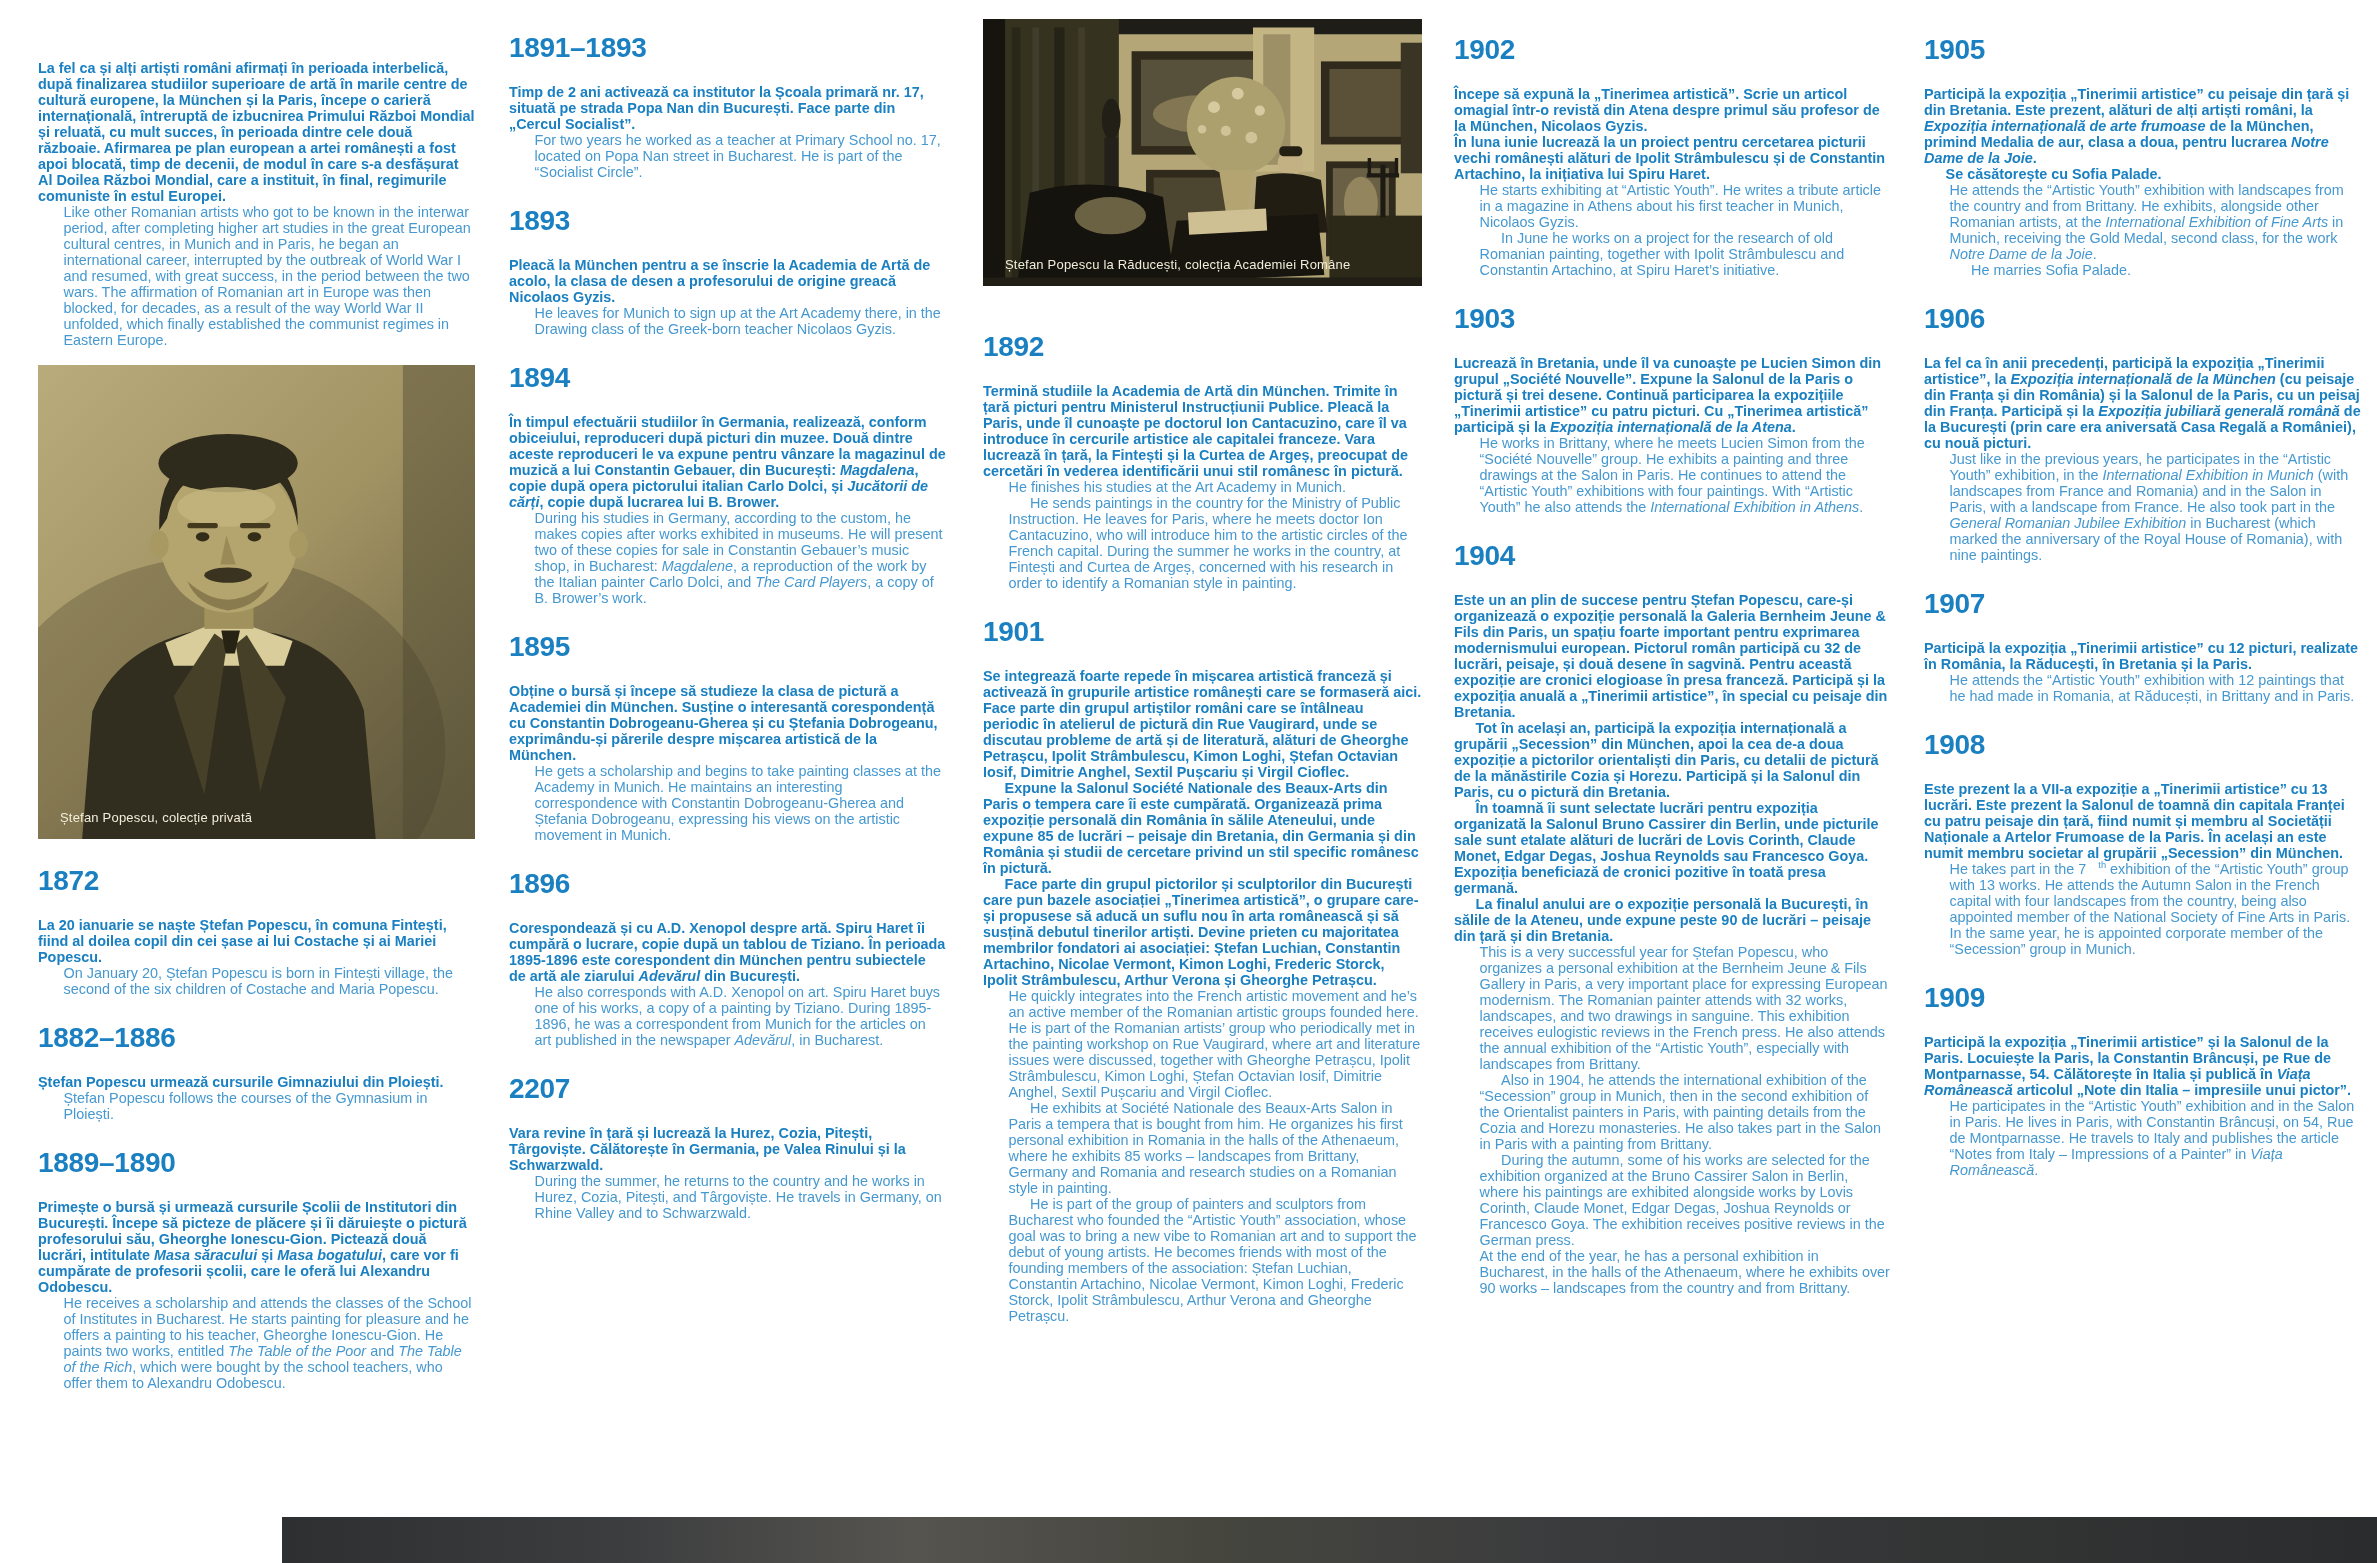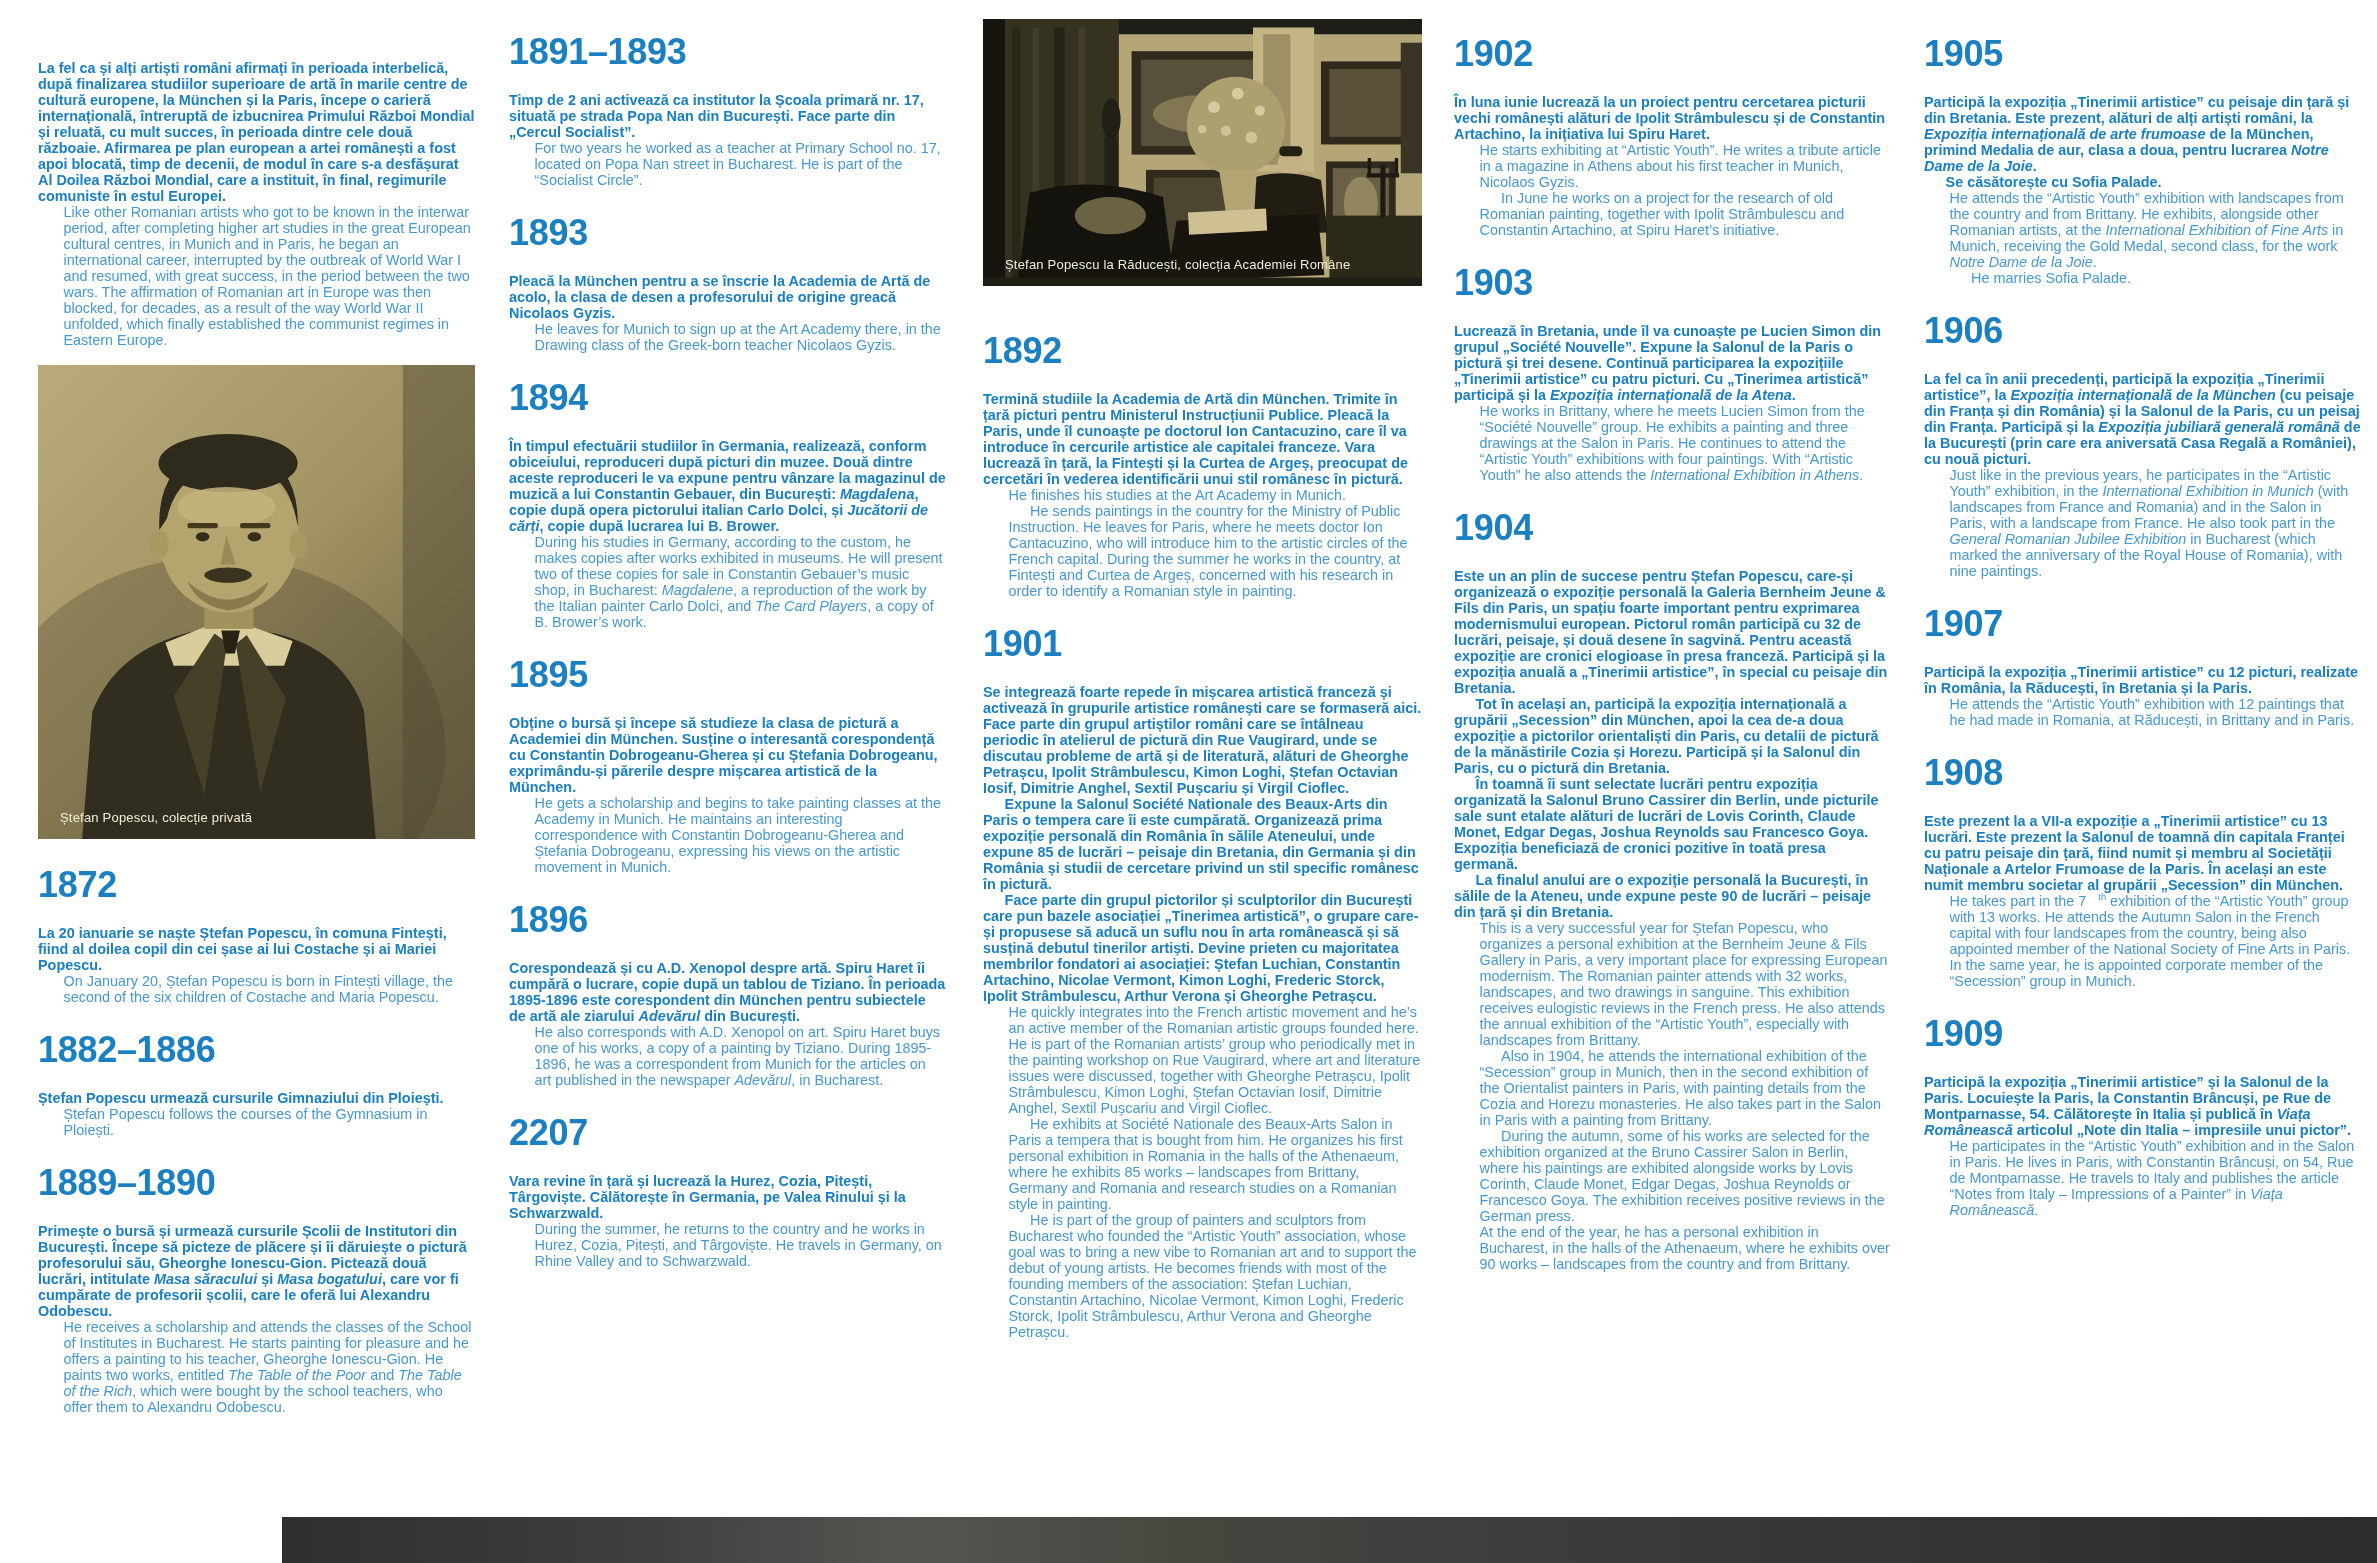--- a/index.html
+++ b/index.html
@@ -13,21 +13,21 @@
     font-family:"Liberation Sans",sans-serif;
   }
   .page{position:absolute;inset:0;}
   .col{position:absolute;top:0;width:437px;}
   #col1{left:38px;padding-top:60px;}
   #col2{left:509px;padding-top:34px;}
   #col3{left:983px;padding-top:18.7px;width:439px;}
   #col4{left:1454px;padding-top:36px;}
   #col5{left:1924px;padding-top:36px;}
   h2.year{
-    font-size:36px;font-weight:700;color:var(--blue-bold);
+    font-size:28px;font-weight:700;color:var(--blue-bold);
     margin:0 0 22px 0;letter-spacing:-0.3px;line-height:1;
   }
   .entry{margin-bottom:27px;}
   .entry.intro{margin-bottom:17px;}
   .ro p,.en p{margin:0;font-size:14.4px;line-height:16px;}
   .ro p{font-weight:700;color:var(--blue-bold);}
   .en{margin-left:25.5px;}
   .en p{font-weight:400;color:var(--blue-reg);}
   .ro i,.en i{font-style:italic;}
   sup{font-size:9.3px;line-height:0;margin-left:12px;}
@@ -247,20 +247,21 @@
           <p>He quickly integrates into the French artistic movement and he’s an active member of the Romanian artistic groups founded here. He is part of the Romanian artists’ group who periodically met in the painting workshop on Rue Vaugirard, where art and literature issues were discussed, together with Gheorghe Petrașcu, Ipolit Strâmbulescu, Kimon Loghi, Ștefan Octavian Iosif, Dimitrie Anghel, Sextil Pușcariu and Virgil Cioflec.</p>
           <p>  He exhibits at Société Nationale des Beaux-Arts Salon in Paris a tempera that is bought from him. He organizes his first personal exhibition in Romania in the halls of the Athenaeum, where he exhibits 85 works – landscapes from Brittany, Germany and Romania and research studies on a Romanian style in painting.</p>
           <p>  He is part of the group of painters and sculptors from Bucharest who founded the “Artistic Youth” association, whose goal was to bring a new vibe to Romanian art and to support the debut of young artists. He becomes friends with most of the founding members of the association: Ștefan Luchian, Constantin Artachino, Nicolae Vermont, Kimon Loghi, Frederic Storck, Ipolit Strâmbulescu, Arthur Verona and Gheorghe Petrașcu.</p>
         </div>
       </section>
     </div>
   <div class="col" id="col4">
       <section class="entry">
         <h2 class="year">1902</h2>
         <div class="ro">
+          <p>Începe să expună la „Tinerimea artistică”. Scrie un articol omagial într-o revistă din Atena despre primul său profesor de la München, Nicolaos Gyzis.</p>
           <p>În luna iunie lucrează la un proiect pentru cercetarea picturii vechi românești alături de Ipolit Strâmbulescu și de Constantin Artachino, la inițiativa lui Spiru Haret.</p>
         </div>
         <div class="en">
           <p>He starts exhibiting at “Artistic Youth”. He writes a tribute article in a magazine in Athens about his first teacher in Munich, Nicolaos Gyzis.</p>
           <p>  In June he works on a project for the research of old Romanian painting, together with Ipolit Strâmbulescu and Constantin Artachino, at Spiru Haret’s initiative.</p>
         </div>
       </section>
       <section class="entry">
         <h2 class="year">1903</h2>
         <div class="ro">

